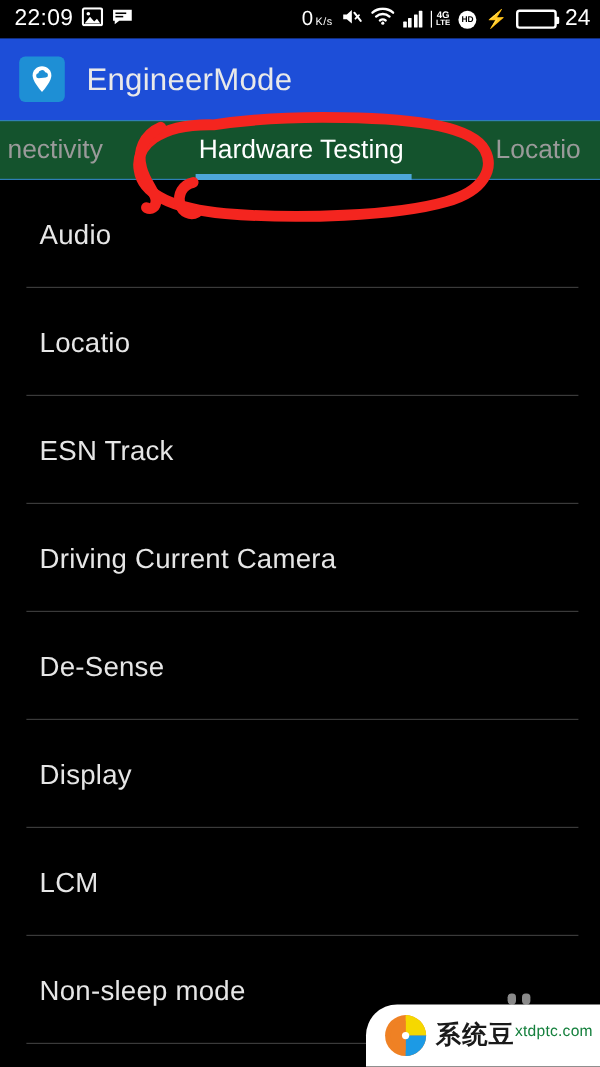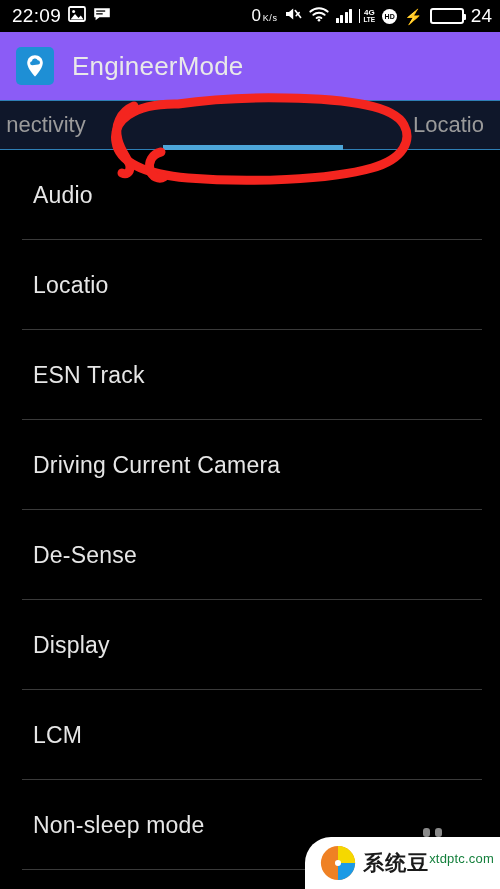--- a/index.html
+++ b/index.html
@@ -59,35 +59,35 @@
   }
   .battery::after{
     content:"";position:absolute;right:-4px;top:4px;width:2.5px;height:6px;
     background:#fff;border-radius:0 1px 1px 0;
   }
   .battery .fill{height:100%;background:#1fd21f;border-radius:1px;}
 
   
   .appbar {
     position:absolute; left:0; top:32px; width:500px; height:68px;
-    display:flex; align-items:center; padding-left:16px; background:#8b5cf6;
+    display:flex; align-items:center; padding-left:16px; background:#1d4ed8;
   }
   .app-icon {
     width:38px;height:38px;border-radius:5px;background:#1e8fd5;
     display:flex;align-items:center;justify-content:center;flex:0 0 auto;
   }
   .app-title {
     margin-left:18px; color:#e9e9e9; font-size:26px; font-weight:400;
     letter-spacing:.2px;
   }
 
   
   .tabbar {
     position:absolute; left:0; top:100px; width:500px; height:50px;
-    background:#0f172a;
+    background:#14532d;
     border-top:1.5px solid #2f7fb5;
     border-bottom:1.5px solid #2f7fb5;
   }
   .tabstrip {
     position:relative; height:100%; display:flex; align-items:center;
   }
   .tab {
     position:absolute; top:0; height:100%;
     display:flex; align-items:center; justify-content:center;
     font-size:22px; color:#9a9a9a; white-space:nowrap; overflow:hidden;
@@ -214,20 +214,23 @@
         <path d="M16.1 11.6 a2.25 2.25 0 0 0 -.35 -4.47 a3.1 3.1 0 0 0 -5.85 1.0 a2.1 2.1 0 0 0 .3 4.18 Z" fill="#1e8fd5"></path>
       </svg>
     </span>
     <span class="app-title">EngineerMode</span>
   </div>
 
   <div class="tabbar">
     <div class="tabstrip">
       <div class="tab left">
         <span>nectivity</span>
+      </div>
+      <div class="tab center">
+        <span>Hardware Testing</span>
       </div>
       <div class="tab right">
         <span>Locatio</span>
       </div>
       <div class="tab-indicator"></div>
     </div>
   </div>
 
   <div class="list">
     <div class="row">

